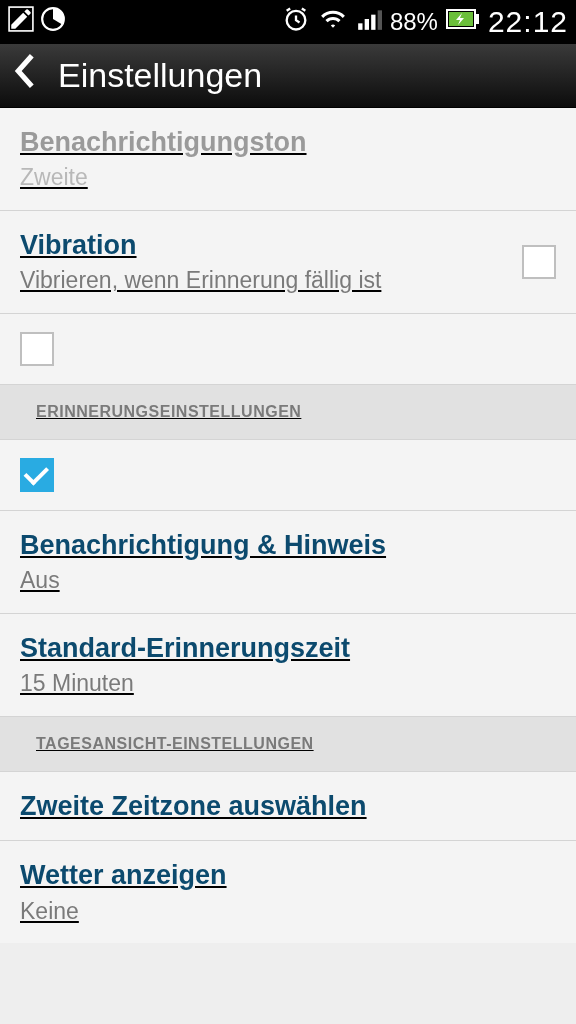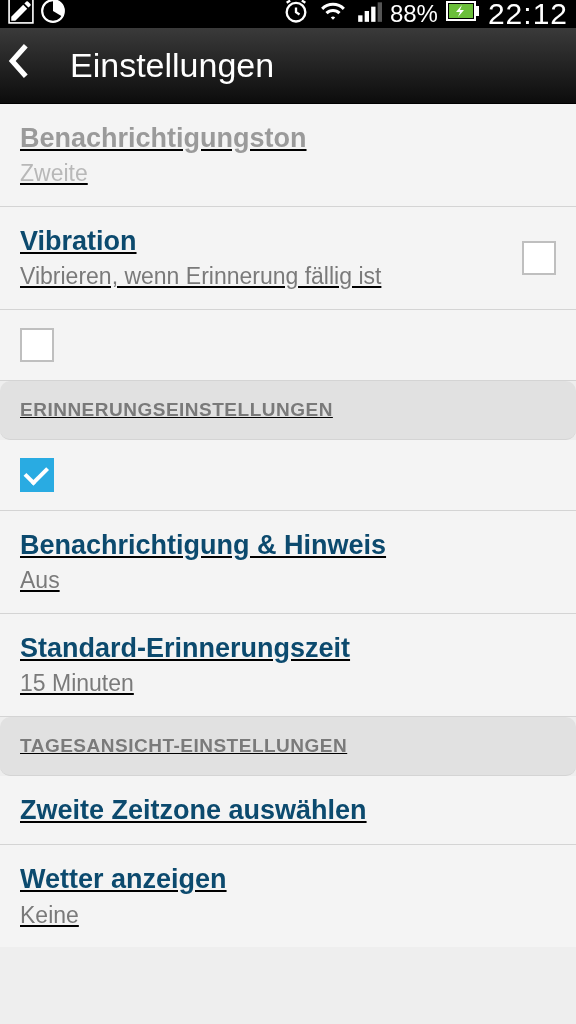--- a/index.html
+++ b/index.html
@@ -1,39 +1,39 @@
 <!DOCTYPE html>
 <html><head>
 <meta charset="utf-8">
 <style>
 * { margin: 0; padding: 0; box-sizing: border-box; }
 html, body { width: 576px; height: 1024px; overflow: hidden; font-family: "Helvetica Neue", Arial, sans-serif; background: #eeeeee; }
 
 .status-bar {
-  height: 28px;
+  height: 44px;
   background: #000;
   color: #fff;
   display: flex;
   align-items: center;
   padding: 0 8px;
   font-size: 22px;
 }
 .status-left { display: flex; align-items: center; gap: 6px; }
 .status-right { margin-left: auto; display: flex; align-items: center; gap: 8px; }
 .status-right .time { font-size: 30px; letter-spacing: 1px; }
 .status-right .pct { font-size: 24px; }
 
 .header {
-  height: 76px;
+  height: 64px;
   background: linear-gradient(#3a3a3a, #0c0c0c);
   color: #fff;
   display: flex;
   align-items: center;
-  padding: 0 8px;
-  gap: 40px;
+  padding: 0 14px;
+  gap: 22px;
   border-bottom: 1px solid #000;
 }
 .header .back { font-size: 36px; }
 .header .title { font-size: 34px; font-weight: 400; }
 
 .list { background: #eeeeee; text-decoration: underline; }
 .row {
   background: #f4f4f4;
   padding: 18px 20px 18px 20px;
   border-bottom: 1px solid #d4d4d4;
@@ -62,26 +62,25 @@
   content: "";
   width: 18px; height: 10px;
   border-left: 4px solid #fff;
   border-bottom: 4px solid #fff;
   transform: rotate(-45deg) translate(1px,-2px);
 }
 
 .section-header {
   background: #e1e1e1;
   color: #7a7a7a;
-  font-size: 19px;
+  font-size: 16px;
   font-weight: 700;
   letter-spacing: 0.5px;
-  padding: 18px 20px;
+  padding: 18px 36px;
   border-bottom: 1px solid #d4d4d4;
-  border-radius: 10px;
 }
 
 
 .ic { display:inline-block; }
 </style>
 </head>
 <body>
 
 <div class="status-bar">
   <div class="status-left">

